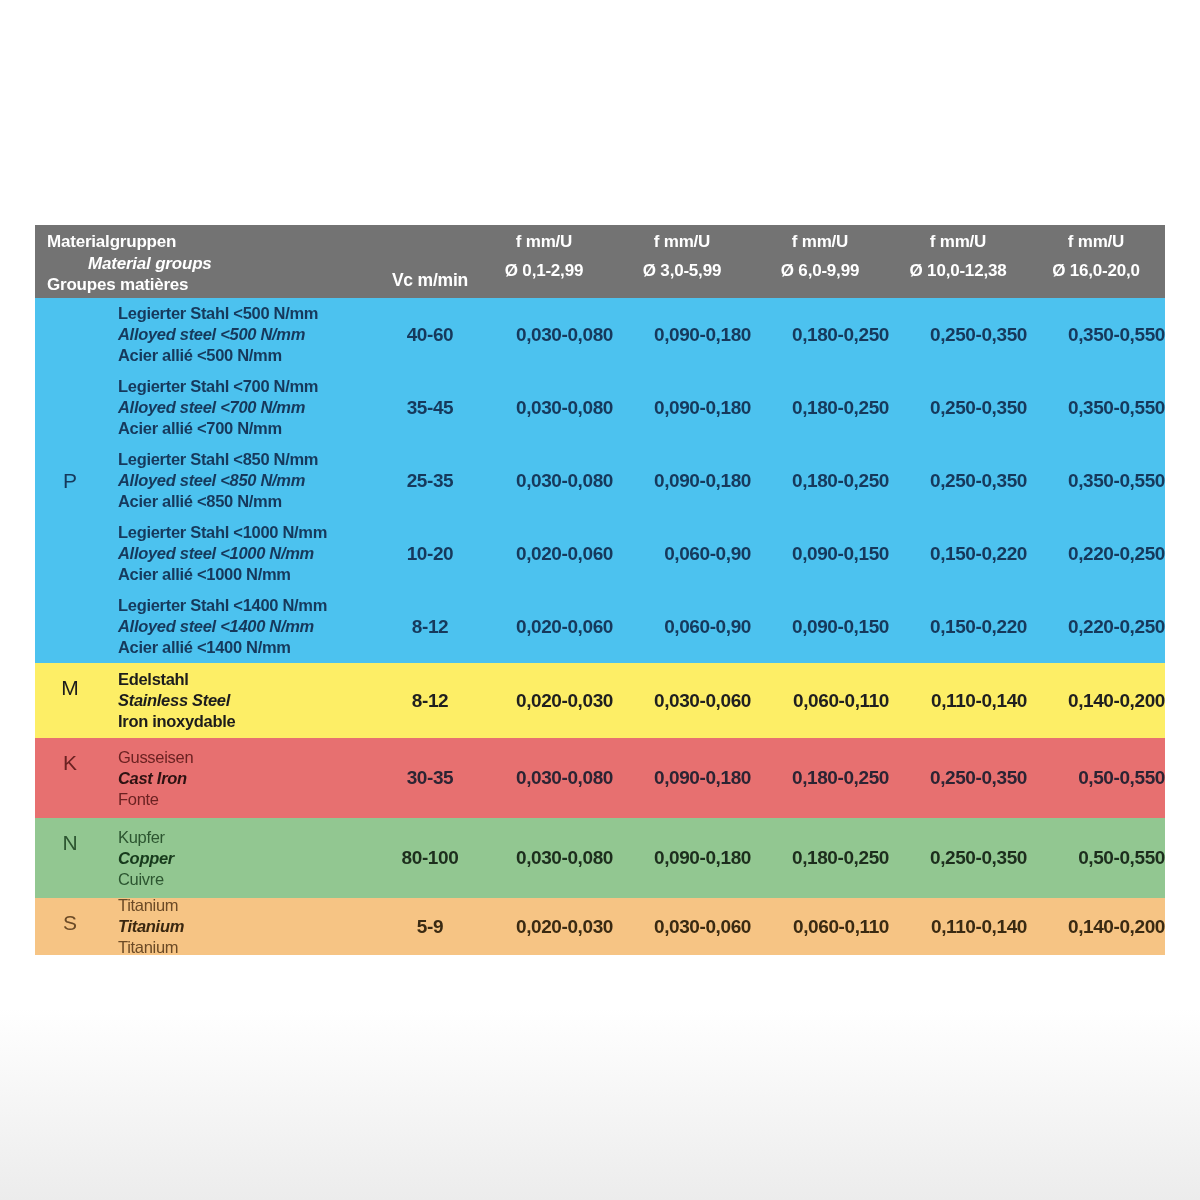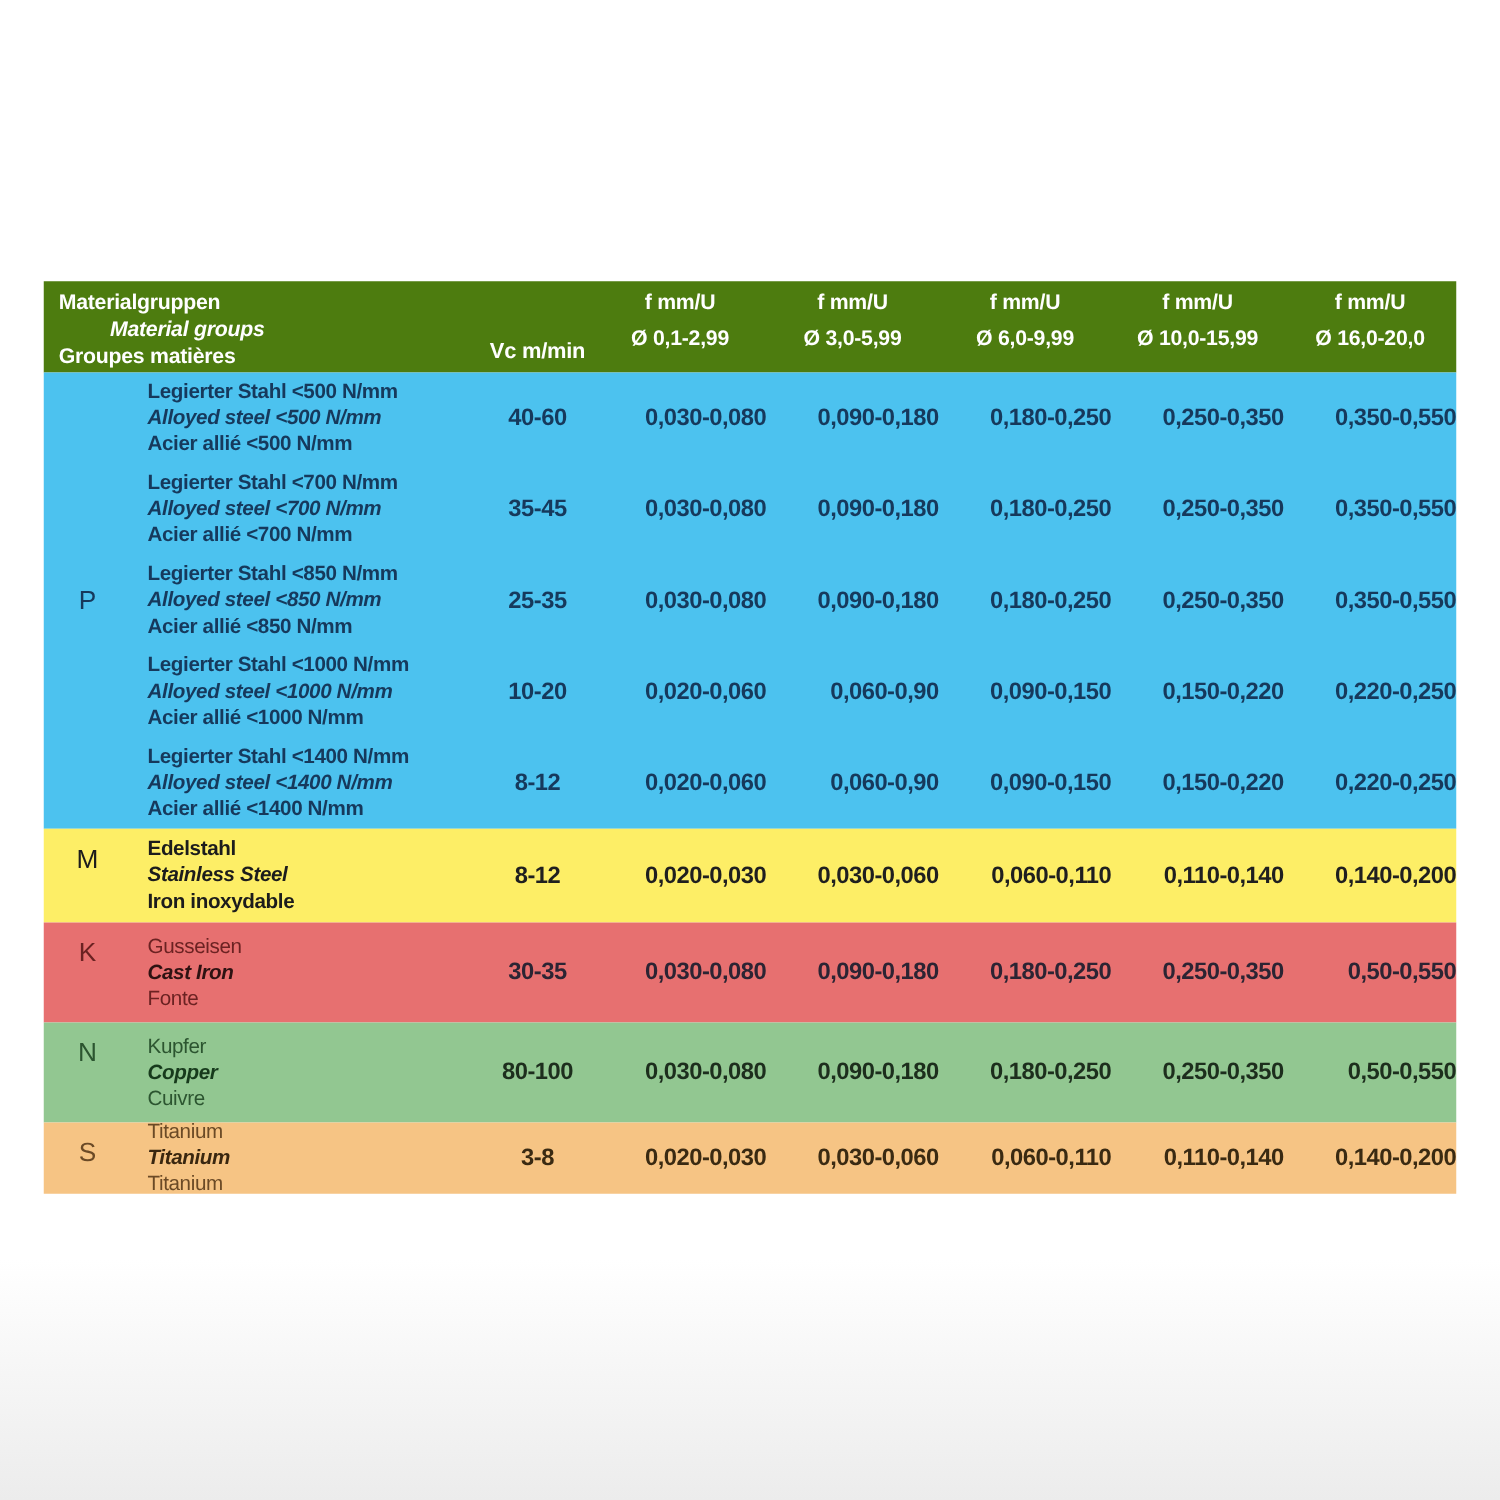--- a/index.html
+++ b/index.html
@@ -55,42 +55,42 @@
   .fcell {
     width:138px; flex:0 0 138px; text-align:right;
     font-size:19px; font-weight:700; letter-spacing:-0.4px; color:var(--c-data);
   }
 </style>
 </head>
 <body>
 
 <div class="feed-table">
 
-  <div class="thead" style="background: #4d7c0f; color: rgb(255, 255, 255);">
+  <div class="thead" style="background: #737373; color: rgb(255, 255, 255);">
     <div class="h-material">
       <div class="hl">Materialgruppen</div>
       <div class="hl it">Material groups</div>
       <div class="hl">Groupes matières</div>
     </div>
     <div class="h-vc">Vc m/min</div>
     <div class="h-f">
       <span>f mm/U</span>
       <span>Ø 0,1-2,99</span>
     </div>
     <div class="h-f">
       <span>f mm/U</span>
       <span>Ø 3,0-5,99</span>
     </div>
     <div class="h-f">
       <span>f mm/U</span>
       <span>Ø 6,0-9,99</span>
     </div>
     <div class="h-f">
       <span>f mm/U</span>
-      <span>Ø 10,0-15,99</span>
+      <span>Ø 10,0-12,38</span>
     </div>
     <div class="h-f">
       <span>f mm/U</span>
       <span>Ø 16,0-20,0</span>
     </div>
   </div>
 
   <div class="section multi names-bold sec-p" style="--bg: #4cc2ef; --c-reg: #16395c; --c-strong: #16395c; --c-data: #16395c;">
     <div class="sec-letter">P</div>
     <div class="sec-rows">
@@ -221,21 +221,21 @@
 
   <div class="section single sec-s" style="--bg: #f6c484; --c-reg: #6b4a26; --c-strong: #3a2710; --c-data: #3a2a12;">
     <div class="sec-letter">S</div>
     <div class="sec-rows">
       <div class="row">
         <div class="names">
           <div class="n">Titanium</div>
           <div class="n n2">Titanium</div>
           <div class="n">Titanium</div>
         </div>
-        <div class="vc">3-8</div>
+        <div class="vc">5-9</div>
         <div class="fcell">0,020-0,030</div>
         <div class="fcell">0,030-0,060</div>
         <div class="fcell">0,060-0,110</div>
         <div class="fcell">0,110-0,140</div>
         <div class="fcell">0,140-0,200</div>
       </div>
     </div>
   </div>
 
 </div>

